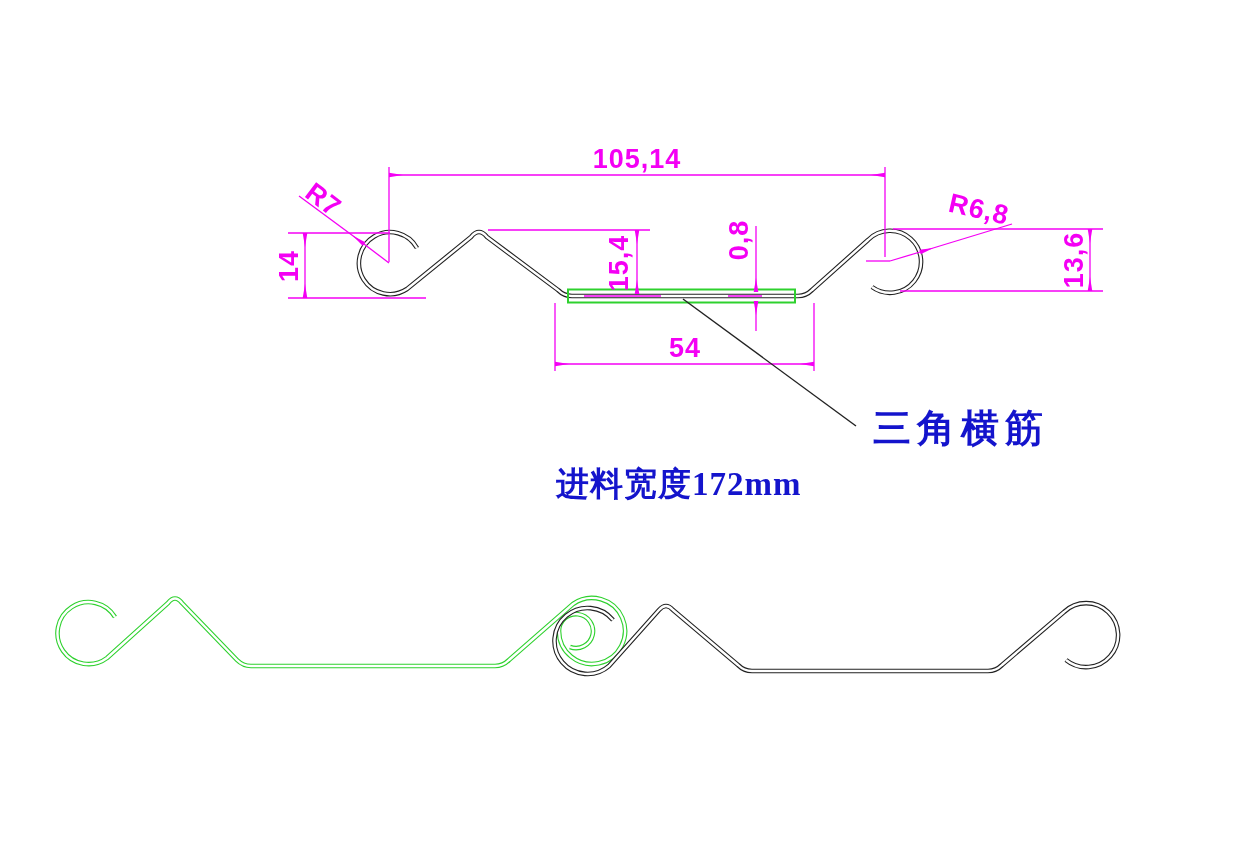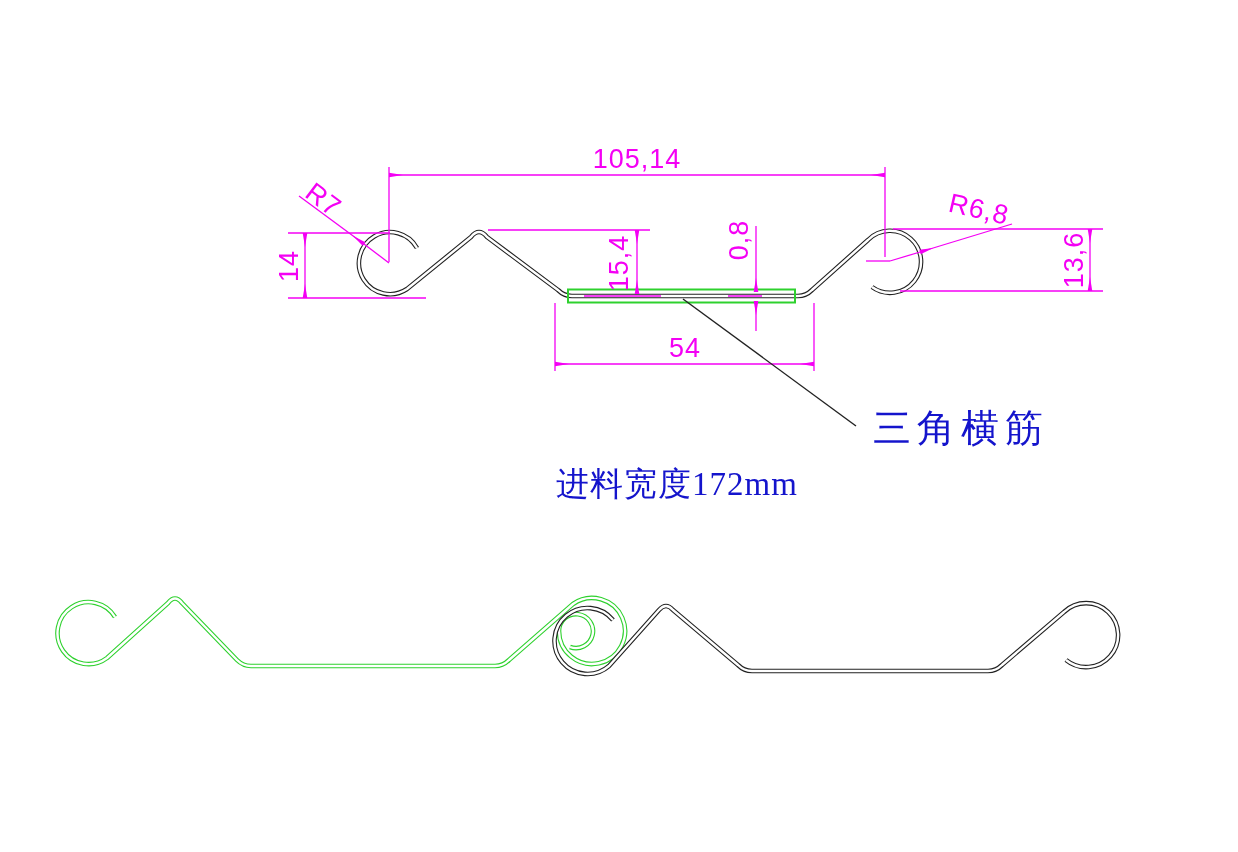--- a/index.html
+++ b/index.html
@@ -3,21 +3,21 @@
 <meta charset="utf-8">
 <style>
   :root{
     --c-dimension:#f400f4;
     --c-profile:#222222;
     --c-highlight:#2ed12e;
     --c-label:#1414cc;
     --c-background:#ffffff;
   }
   html,body{margin:0;padding:0;background:var(--c-background);}
-  .stage{position:relative;width:1232px;height:852px;background:var(--c-background);overflow:hidden;}
+  .stage{position:relative;width:1232px;height:852px;background:var(--c-background);overflow:hidden;font-weight:bold;}
   svg{position:absolute;left:0;top:0;}
   .dimline{stroke:var(--c-dimension);stroke-width:1.3;fill:none;}
   .dimtext{fill:var(--c-dimension);font-family:"Liberation Sans","DejaVu Sans",sans-serif;
            font-size:27px;letter-spacing:1px;}
   .sheet-core{stroke:var(--c-profile);stroke-width:4.6;fill:none;stroke-linejoin:round;}
   .sheet-core.green{stroke:var(--c-highlight);}
   .sheet-gap{stroke:var(--c-background);stroke-width:2.4;fill:none;stroke-linejoin:round;}
   .leader-black{stroke:var(--c-profile);stroke-width:1.4;fill:none;}
   .rib-box{stroke:var(--c-highlight);stroke-width:2;fill:none;}
   .cn-label{fill:var(--c-label);font-family:"Liberation Serif","DejaVu Serif",serif;}

